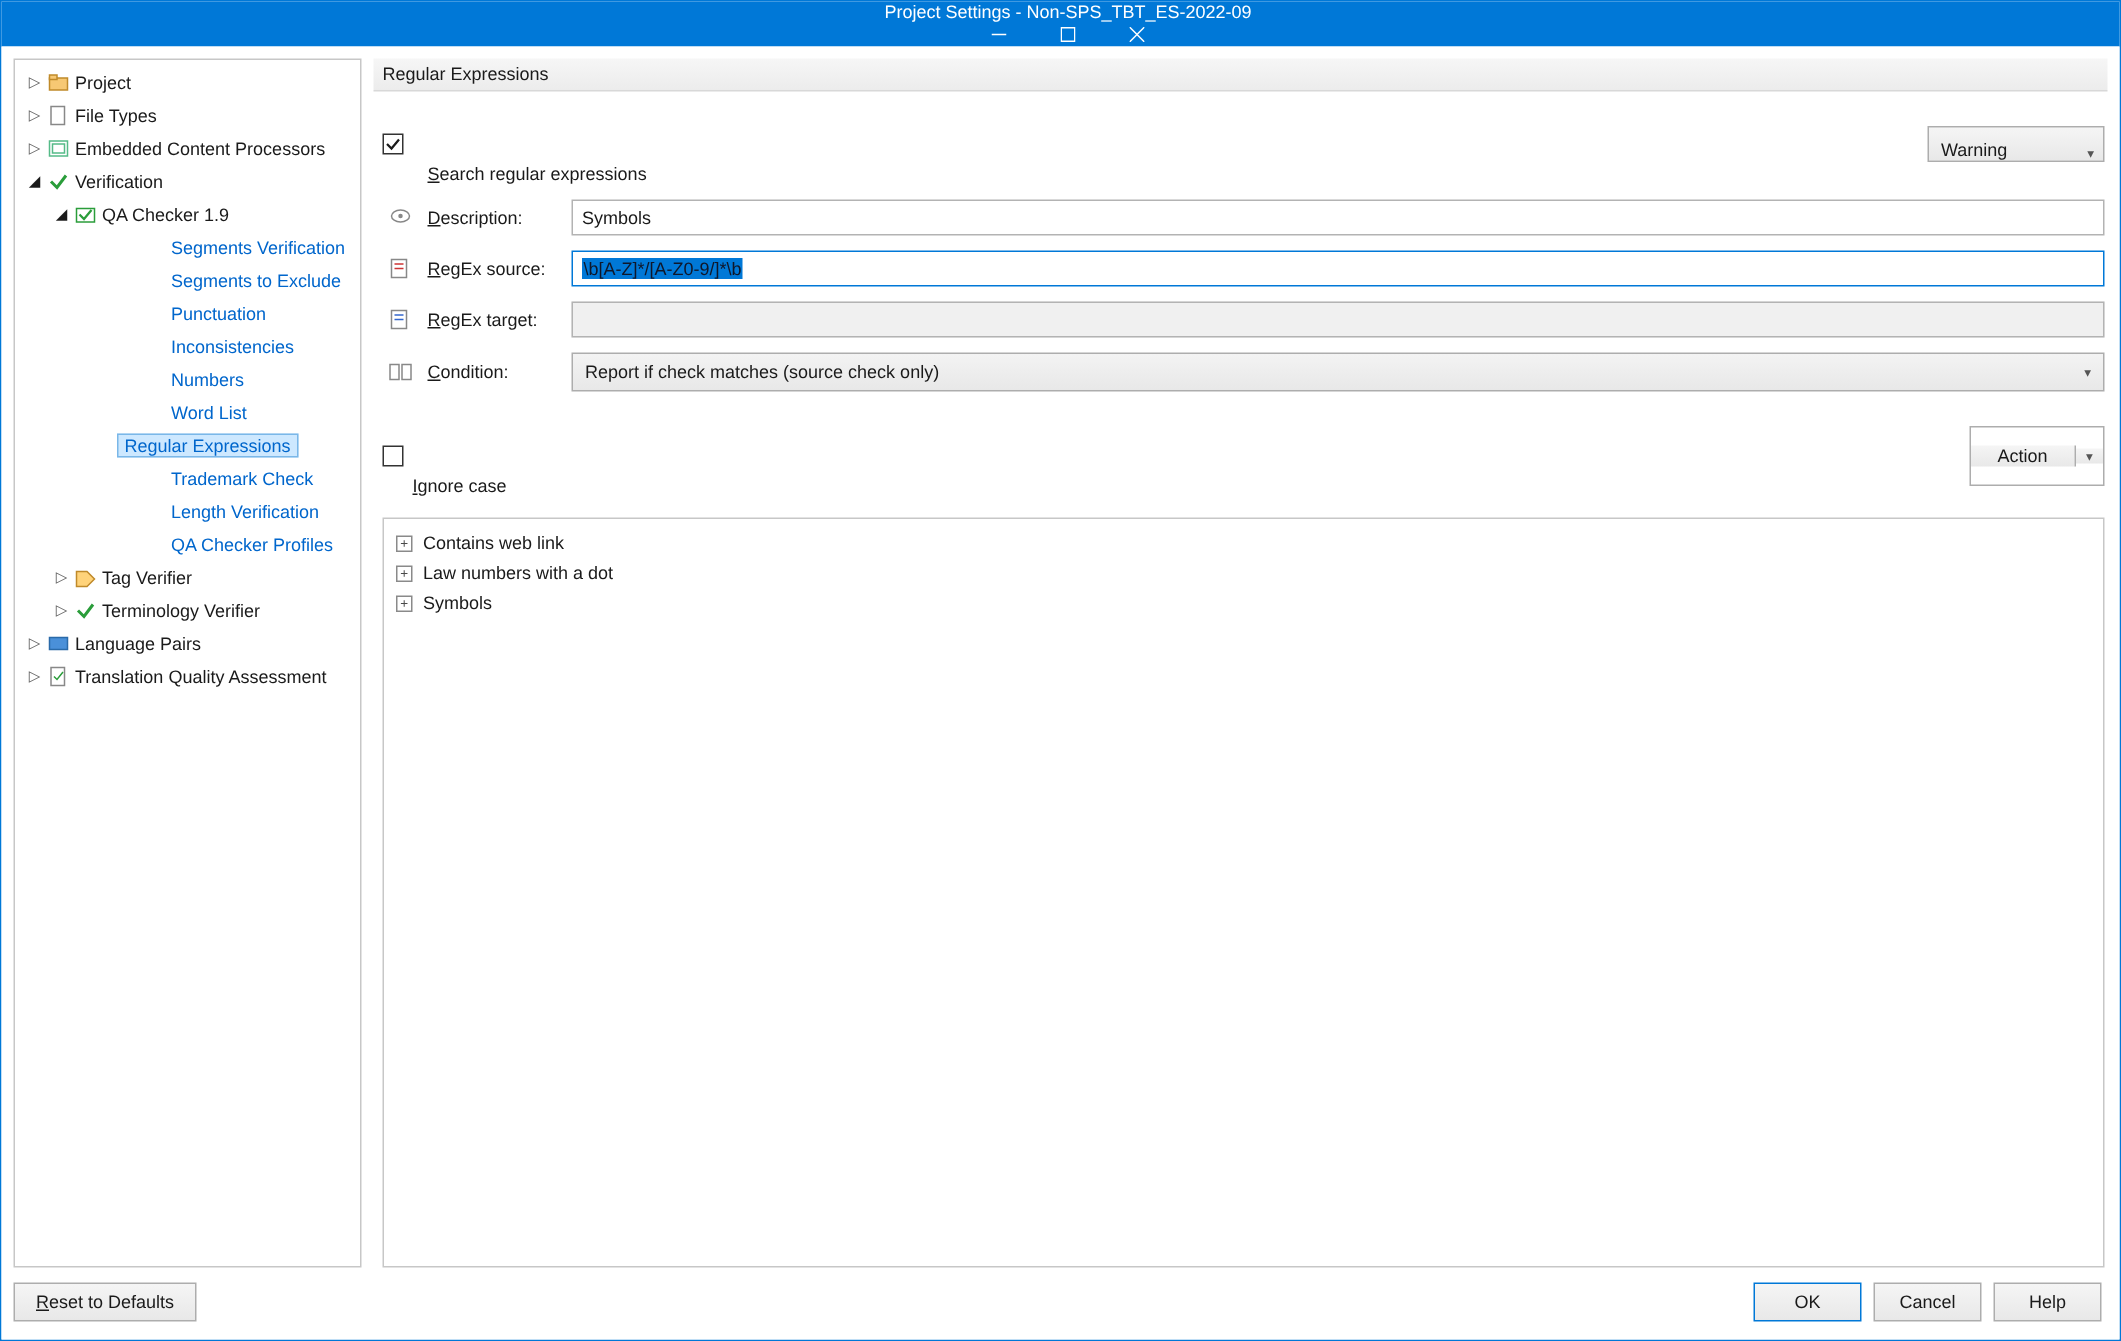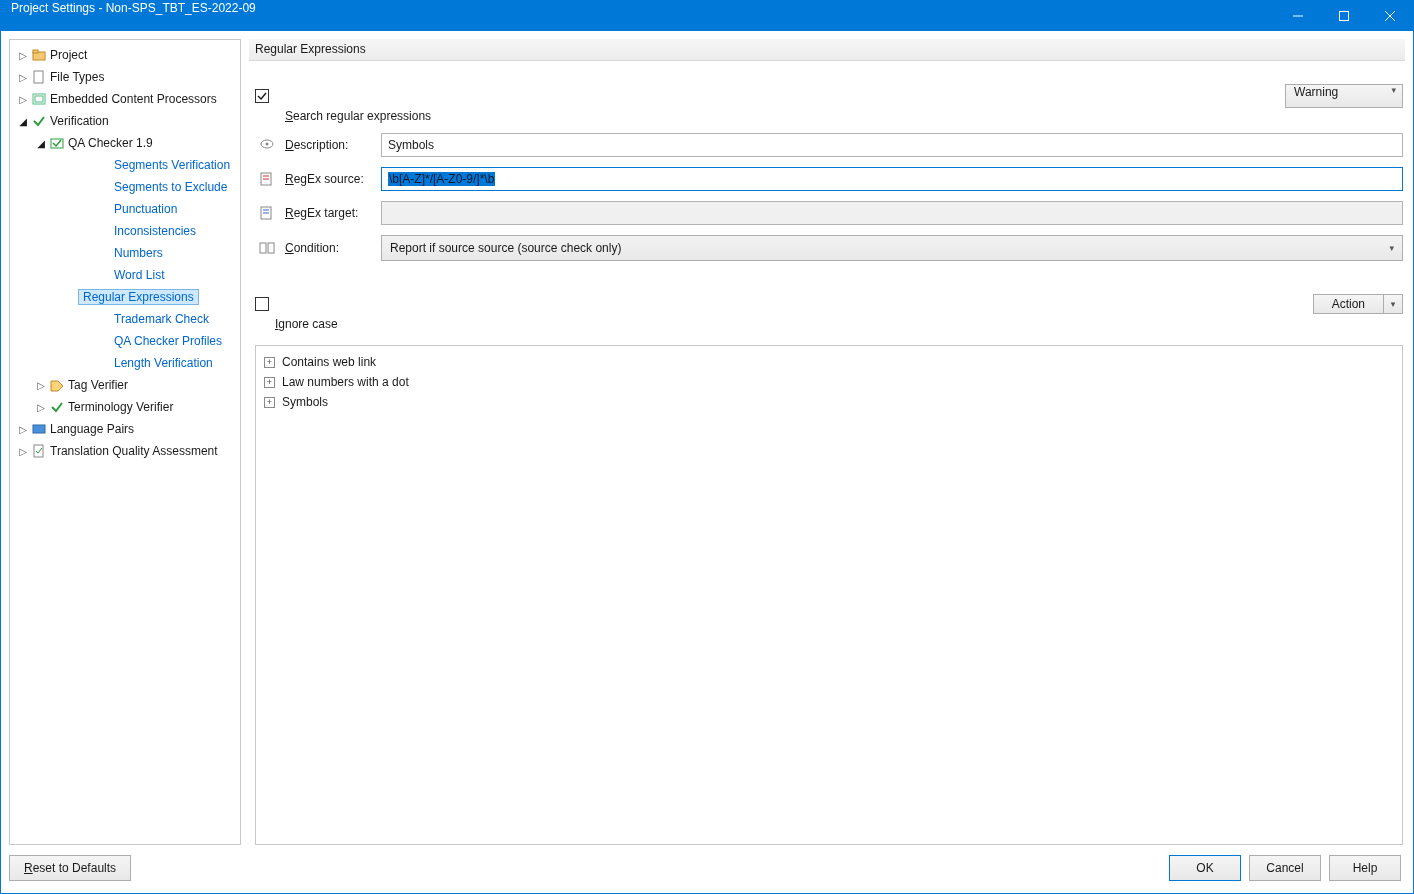--- a/index.html
+++ b/index.html
@@ -15,23 +15,24 @@
   .window {
     width: 1414px; height: 894px;
     background: #ffffff;
     display: flex; flex-direction: column;
     border: 1px solid #0078d7;
   }
   .titlebar {
     height: 30px;
     background: #0078d7;
     color: #ffffff;
-    display: flex; align-items: flex-start;
+    display: flex; align-items: center;
     padding-left: 10px;
     font-size: 12px;
+    flex-direction: column;
   }
   .titlebar-title { flex: 1; }
   .titlebar-buttons { display: flex; height: 100%; }
   .titlebar-btn {
     width: 46px; height: 100%;
     display: flex; align-items: center; justify-content: center;
     color: #ffffff;
   }
   .titlebar-btn svg { stroke: #ffffff; }
   .body {
@@ -114,21 +115,21 @@
     display: inline-flex; align-items: center; justify-content: center;
     background: #fff;
     font-size: 11px;
   }
   .check-label { padding-left: 6px; margin-top: 40px; }
   .check-label .ul { text-decoration: underline; }
   .dropdown {
     height: 24px;
     border: 1px solid #adadad;
     background: linear-gradient(#f5f5f5,#e8e8e8);
-    display: flex; align-items: flex-start;
+    display: flex; align-items: flex-end;
     padding: 0 6px 0 8px;
     min-width: 118px;
     gap: 6px;
   }
   .dropdown .dd-label { flex: 1; }
   .dropdown .dd-arrow { font-size: 9px; color: #555; }
   .form-grid {
     display: grid;
     grid-template-columns: 30px 96px 1fr;
     row-gap: 10px;
@@ -166,22 +167,23 @@
     padding: 0 8px;
   }
   .dropdown-full .dd-label { flex:1; }
   .dropdown-full .dd-arrow { font-size: 9px; color:#555; }
   .row-ignore-action {
     display:flex; align-items:center;
     padding: 16px 2px 14px 6px;
   }
   .row-ignore-action .spacer { flex:1; }
   .action-split {
-    display:flex; height:20px;
+    display:flex; height:40px;
     border:1px solid #adadad;
+    align-items:center;
   }
   .action-main {
     background: linear-gradient(#f5f5f5,#e8e8e8);
     padding: 0 18px;
     display:flex; align-items:center;
     border-right:1px solid #adadad;
   }
   .action-dd {
     background: linear-gradient(#f5f5f5,#e8e8e8);
     width: 18px; display:flex; align-items:center; justify-content:center;
@@ -340,25 +342,25 @@
           <li class="tree-item depth2 link selected">
             <span class="exp"></span>
             <span class="label">Regular Expressions</span>
           </li>
           <li class="tree-item depth2 link">
             <span class="exp"></span>
             <span class="label">Trademark Check</span>
           </li>
           <li class="tree-item depth2 link">
             <span class="exp"></span>
+            <span class="label">Length Verification</span>
+          </li>
+          <li class="tree-item depth2 link">
+            <span class="exp"></span>
             <span class="label">QA Checker Profiles</span>
-          </li>
-          <li class="tree-item depth2 link">
-            <span class="exp"></span>
-            <span class="label">Length Verification</span>
           </li>
           <li class="tree-item depth1">
             <span class="exp">▷</span>
             <span class="icon">
                 <svg class="ico-box">
                   <polygon points="1,3 8,3 13,8 8,13 1,13" fill="#ffd37a" stroke="#c08a2a"></polygon>
                 </svg>
               </span>
             <span class="label">Tag Verifier</span>
           </li>
@@ -449,21 +451,21 @@
             </div>
 
           <div class="cell-icon">
               <svg width="16" height="14">
                 <rect x="1" y="2" width="6" height="10" fill="#fff" stroke="#888"></rect>
                 <rect x="9" y="2" width="6" height="10" fill="#fff" stroke="#888"></rect>
               </svg>
             </div>
           <div class="cell-label"><span class="ul">C</span><span>ondition:</span></div>
           <div class="dropdown-full">
-            <span class="dd-label">Report if source source (source check only)</span>
+            <span class="dd-label">Report if check matches (source check only)</span>
             <span class="dd-arrow">▾</span>
           </div>
         </div>
 
         <div class="row-ignore-action">
           <span class="checkbox"></span>
           <span class="check-label"><span class="ul">I</span><span>gnore case</span></span>
           <span class="spacer"></span>
           <div class="action-split">
             <div class="action-main">

